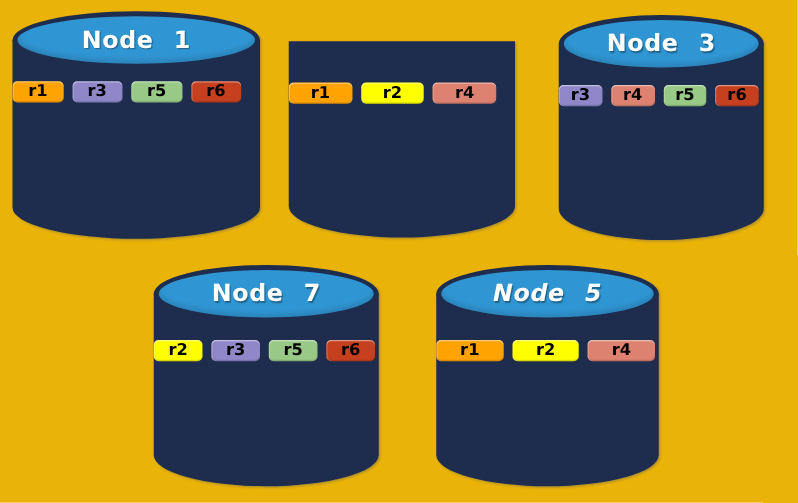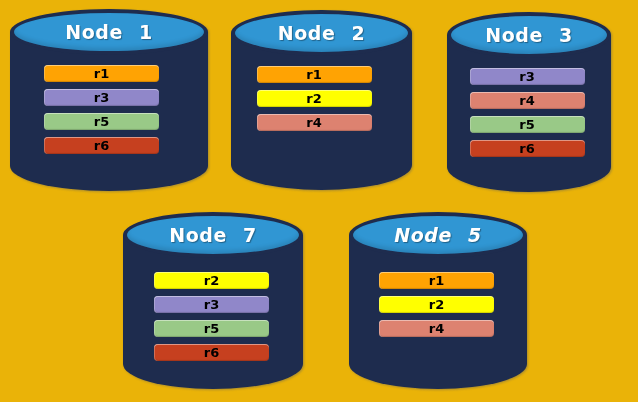--- a/index.html
+++ b/index.html
@@ -48,21 +48,20 @@
     text-shadow: 1px 1px 1px rgba(0,0,0,0.35);
     white-space: nowrap;
   }
   .bars {
     position: absolute;
     left: 0;
     right: var(--bar-shift, 4px);
     top: var(--bars-top, 56px);
     z-index: 3;
     display: flex;
-    flex-direction: column;
     align-items: center;
     gap: 7px;
   }
   .bar {
     width: 115px;
     height: 17px;
     border-radius: 4px;
     text-align: center;
     line-height: 17px;
     font-size: 13px;
@@ -87,23 +86,20 @@
     <div class="bars">
       <div class="bar" style="background: rgb(255, 163, 3);">r1</div>
       <div class="bar" style="background: rgb(144, 135, 201);">r3</div>
       <div class="bar" style="background: rgb(153, 201, 135);">r5</div>
       <div class="bar" style="background: rgb(198, 64, 31);">r6</div>
     </div>
   </div>
 
   <div class="node" style="left:231px; top:10px; width:181px; height:180px; --bar-shift:15px;">
     <div class="cyl-body"></div>
-    <div class="cyl-top">
-      <span class="node-title" style="color: rgb(255, 255, 255);">Node 2</span>
-    </div>
     <div class="bars">
       <div class="bar" style="background: rgb(255, 163, 3);">r1</div>
       <div class="bar" style="background: rgb(255, 255, 0);">r2</div>
       <div class="bar" style="background: rgb(221, 130, 112);">r4</div>
     </div>
   </div>
 
   <div class="node" style="left:447px; top:12px; width:164px; height:180px; --bar-shift:4px;">
     <div class="cyl-body"></div>
     <div class="cyl-top">

